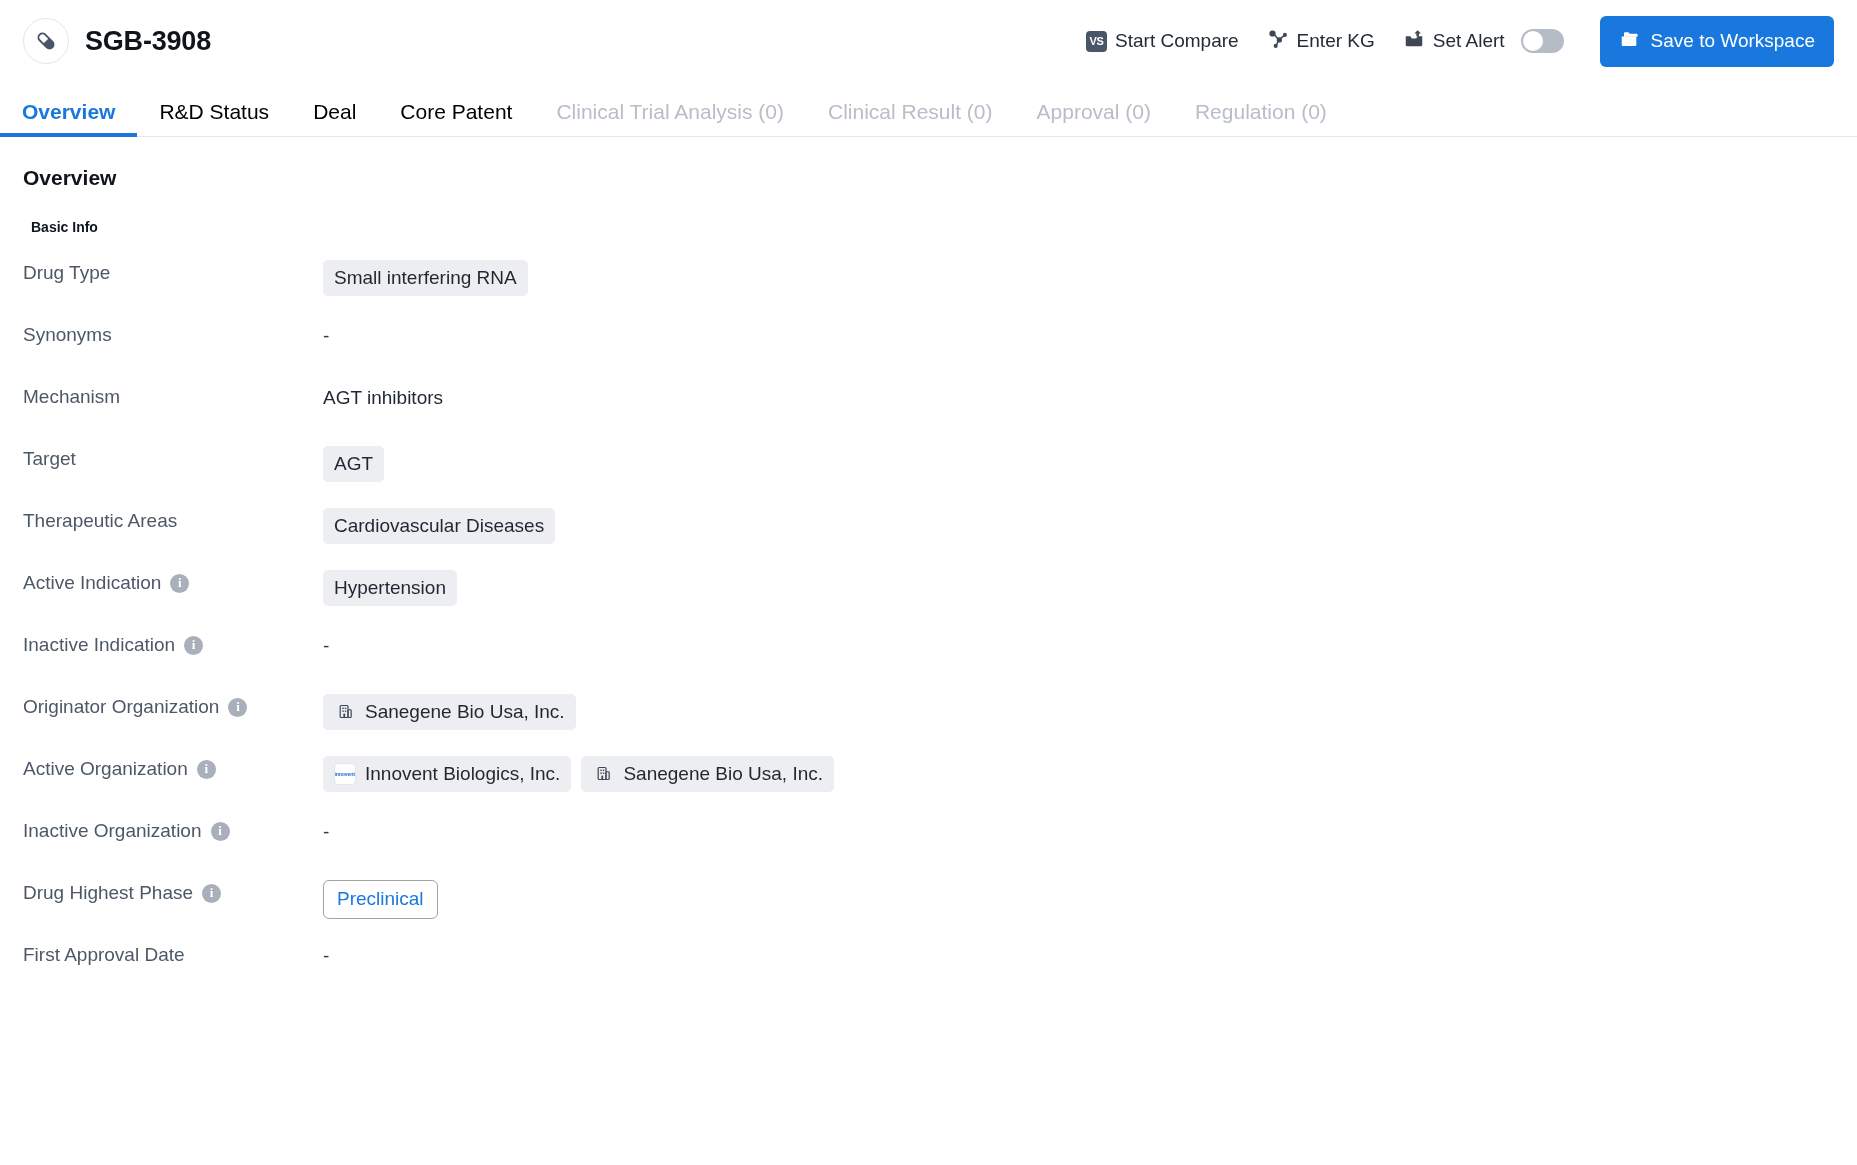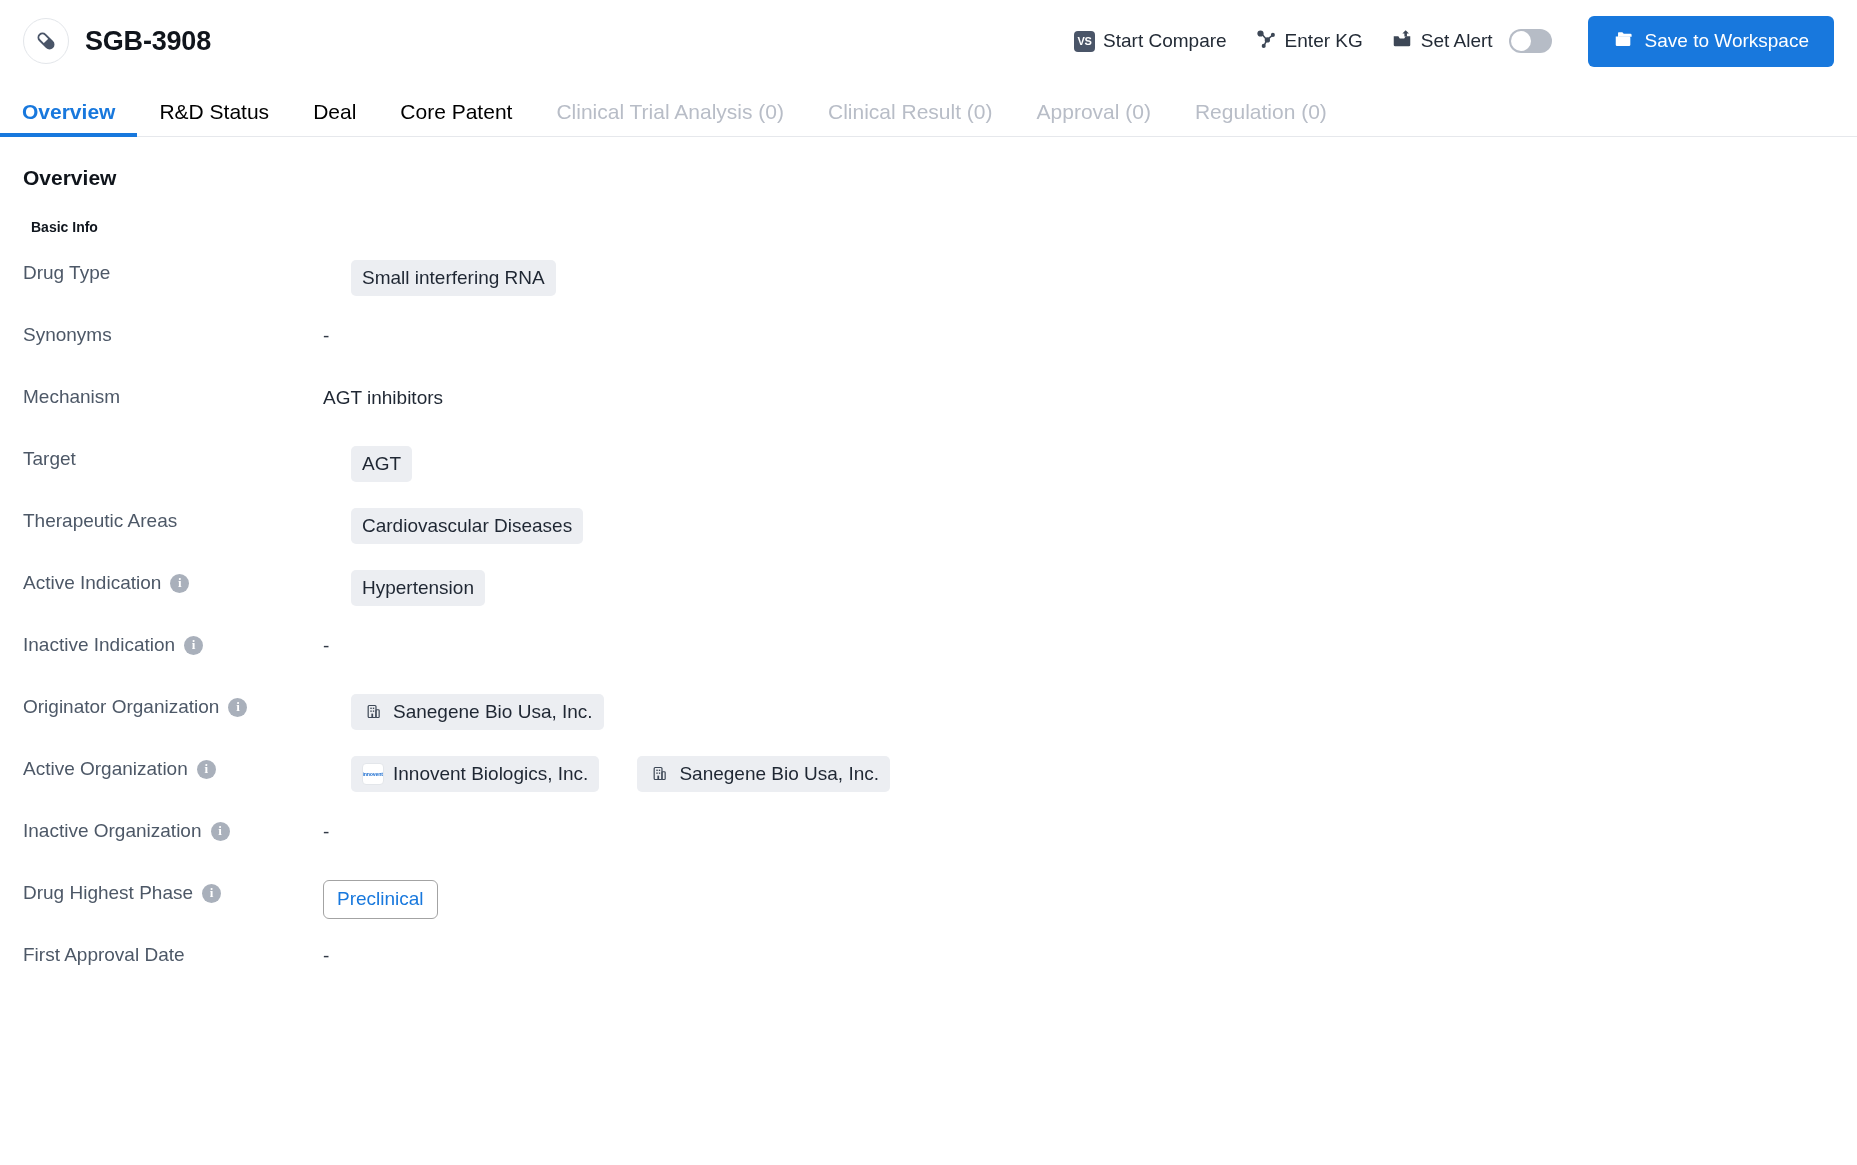--- a/index.html
+++ b/index.html
@@ -104,21 +104,21 @@
   }
   .primary-btn {
     display: flex;
     align-items: center;
     gap: 10px;
     background: #1878dd;
     color: #ffffff;
     font-size: 19px;
     border: none;
     border-radius: 6px;
-    padding: 12px 25px;
+    padding: 12px 19px;
     margin-left: 22px;
     cursor: pointer;
     font-family: "Liberation Sans", sans-serif;
     white-space: nowrap;
   }
 
   
   .tabbar {
     display: flex;
     align-items: flex-end;
@@ -215,21 +215,20 @@
     border-radius: 5px;
     padding: 6px 11px;
     font-size: 19px;
     color: #1f2733;
     display: inline-flex;
     align-items: center;
     gap: 9px;
     line-height: 1.25;
     cursor: pointer;
     white-space: nowrap;
-    margin-left: 28px;
   }
   .plain-value {
     font-size: 19px;
     color: #1f2733;
     padding-top: 3px;
   }
   .empty-value {
     font-size: 19px;
     color: #323a47;
     padding-top: 3px;

